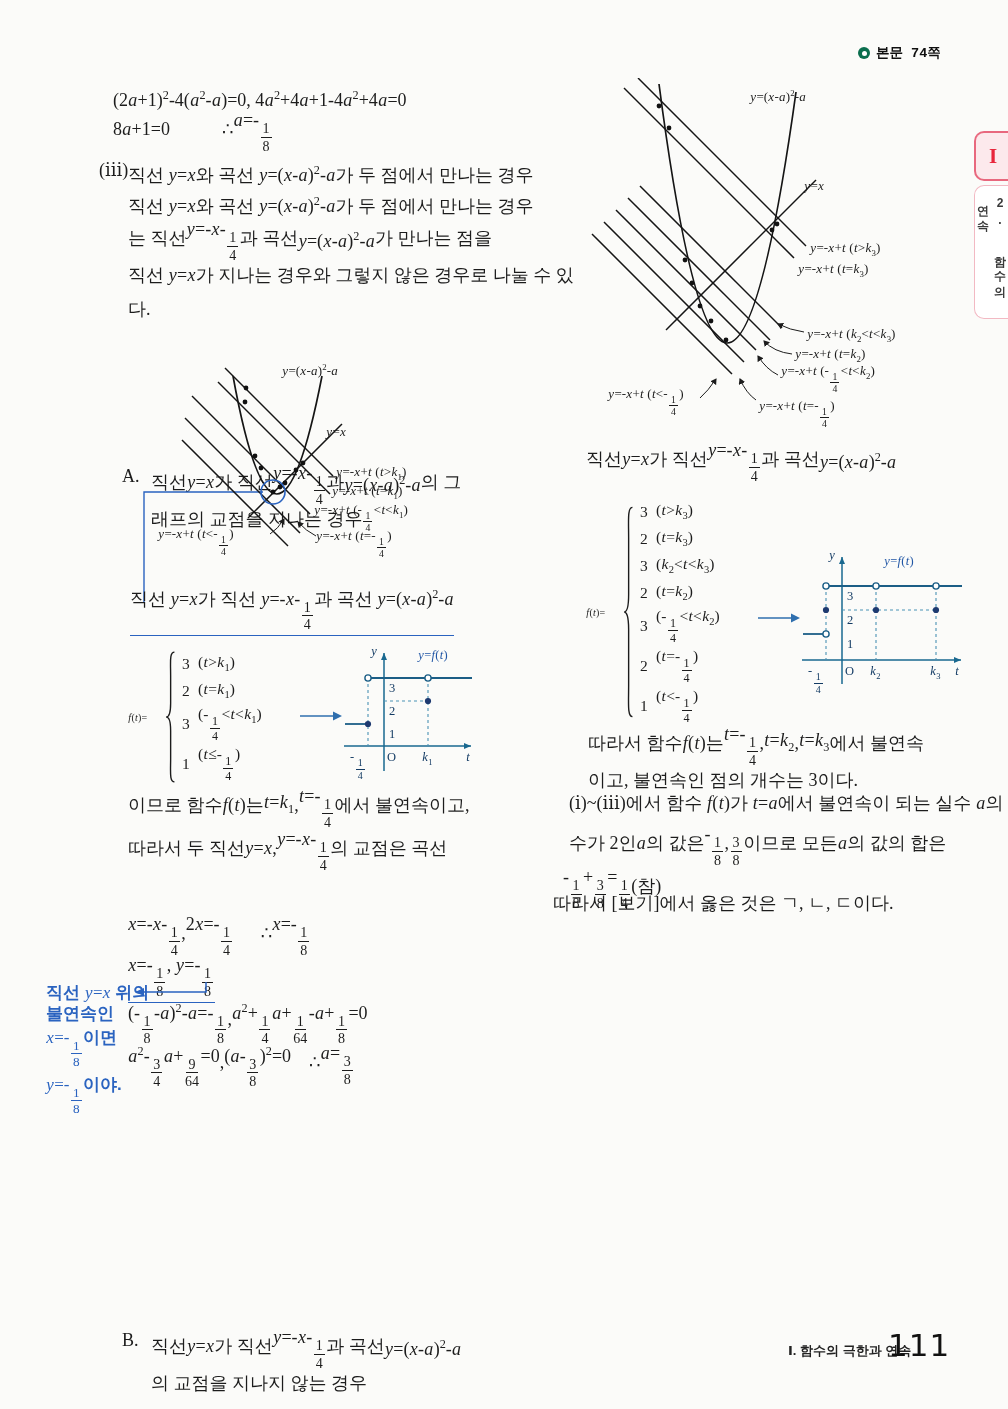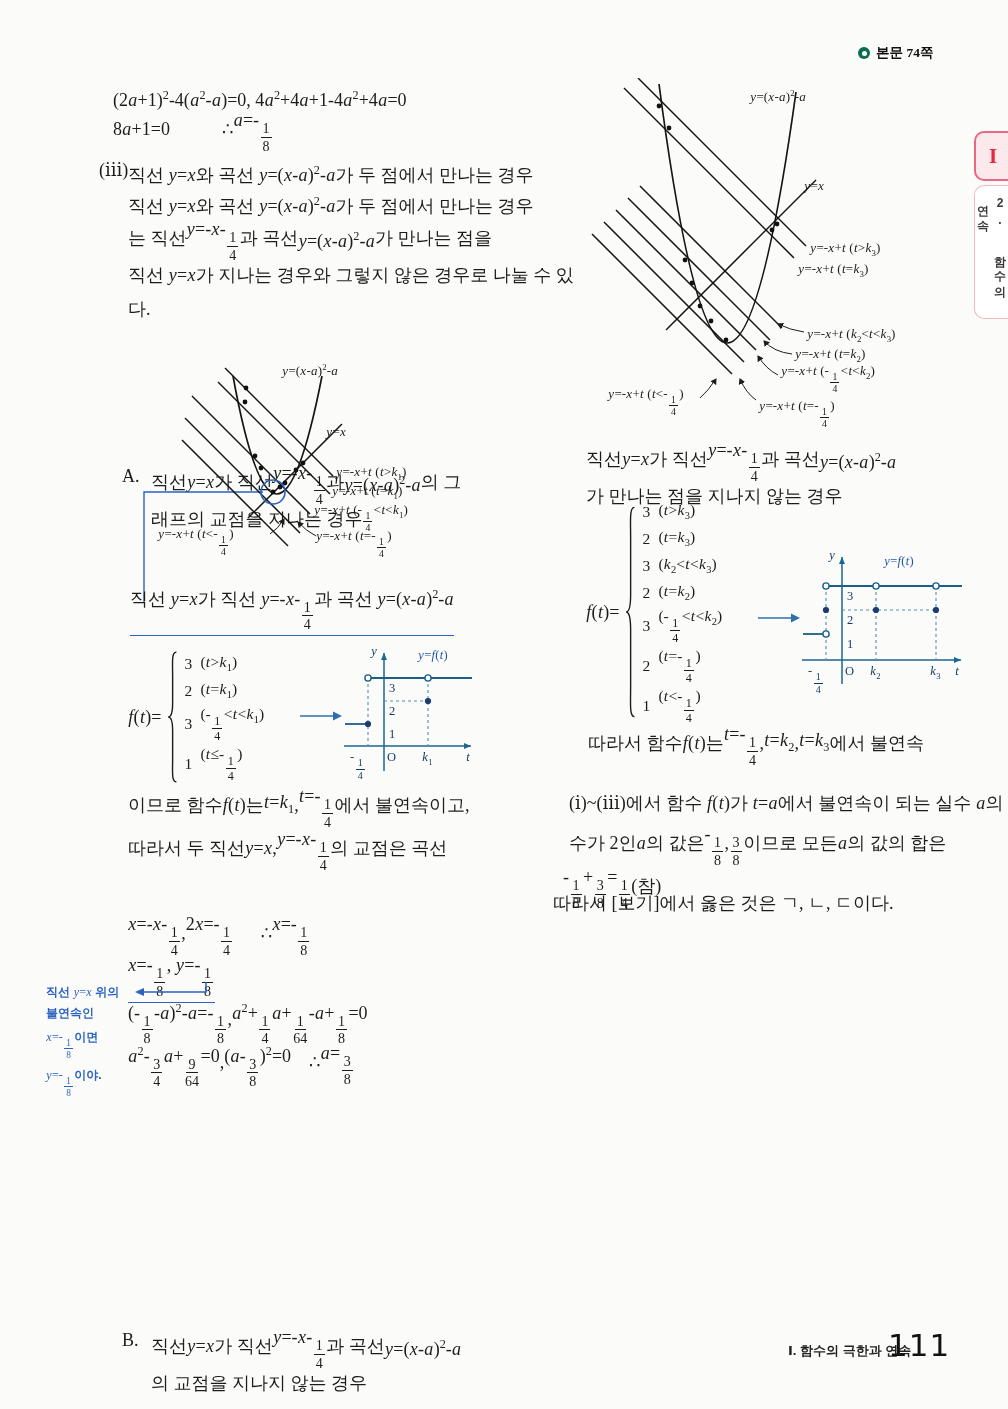--- a/index.html
+++ b/index.html
@@ -19,32 +19,32 @@
   .ul{border-bottom:1.7px solid #2a63c0;padding-bottom:3px}
   
   .flbl{position:absolute;font-size:13px;line-height:15px;white-space:nowrap}
   .flbl .fr{font-size:.75em}
   
   .pw{display:flex;align-items:center}
   .pw-rows{display:flex;flex-direction:column;justify-content:center;margin-left:5px}
   .pw-row{display:flex;align-items:center;font-size:15.5px}
   .pw-row .pv{width:16px}
   .pw-row.h27{height:27px}.pw-row.h40{height:40px}
-  .pw-lhs{font-size:18px;margin-right:4px}
+  .pw-lhs{font-size:10px;margin-right:16px}
   
   .chlbl{position:absolute;font-size:12.5px;line-height:14px;color:#123a63;white-space:nowrap}
   .chlbl.blue{color:#2156a5}
   .chlbl .fr{font-size:.8em}
   
   .note{font-family:"Liberation Sans","DejaVu Sans",sans-serif;font-weight:700;
-        color:#2a63c0;font-size:12px;line-height:21px;white-space:nowrap}
+        color:#2a63c0;font-size:17px;line-height:21px;white-space:nowrap}
   .note .m{font-family:"Liberation Serif",serif;font-weight:400}
   
   .hdr{display:flex;align-items:center;gap:6px;
-       font-family:Liberation Serif, serif;font-weight:700;font-size:13.5px;color:#101010}
+       font-family:Liberation Mono, monospace;font-weight:700;font-size:13.5px;color:#101010}
   .hdr-dot{width:12px;height:12px;border-radius:50%;background:#0b6e4e;position:relative}
   .hdr-dot::after{content:"";position:absolute;left:3.5px;top:3.5px;width:5px;height:5px;
        border-radius:50%;background:#fff}
   
   .tab-unit{width:34px;height:46px;background:#fce9ec;border:2px solid #e8687e;border-right:none;
        border-radius:10px 0 0 10px;display:flex;align-items:center;justify-content:center;
        font-size:21px;font-weight:700;color:#e8263c;font-family:"Liberation Serif",serif}
   .tab-chap{width:33px;height:122px;background:#fff;border:1.5px solid #f2b9c3;border-right:none;
        border-radius:10px 0 0 10px;display:flex;justify-content:center;padding-top:10px;
        font-family:"Liberation Sans",sans-serif;font-size:12px;font-weight:700;color:#3a3a3a;
@@ -381,21 +381,20 @@
           <span class="fn">1</span>
           <span class="fd">4</span>
         </span>)</span></div>
 </div>
 
 <div class="abs txt" style="left:586px;top:438px">
   <div class="mx l42">직선 <span class="m"><i>y</i>=<i>x</i></span>가 직선 <span class="m"><i>y</i>=-<i>x</i>-<span class="fr">
           <span class="fn">1</span>
           <span class="fd">4</span>
         </span></span>과 곡선 <span class="m"><i>y</i>=(<i>x</i>-<i>a</i>)<sup>2</sup>-<i>a</i></span></div>
-  <div class="mx l34">가 만나는 점을 지나지 않는 경우</div>
 </div>
 
 <div class="abs pw" style="left:586px;top:503px;height:218px">
   <span class="pw-lhs mx"><span class="m"><i>f</i>(<i>t</i>)=</span></span>
   <svg width="14" height="218" viewBox="0 0 22 100" preserveAspectRatio="none">
     <path d="M18,2 C10,2 12,8 12,16 L12,42 C12,48 9,50 5,50 C9,50 12,52 12,58 L12,84 C12,92 10,98 18,98" fill="none" stroke="#1c1c1c" stroke-width="1.4" vector-effect="non-scaling-stroke"></path>
   </svg>
   <div class="pw-rows">
     <div class="pw-row h27">
         <span class="pv mx">3</span>
@@ -479,20 +478,21 @@
   <div class="chlbl mx" style="left:72px;top:116px"><span class="m"><i>k</i><sub>2</sub></span></div>
   <div class="chlbl mx" style="left:132px;top:116px"><span class="m"><i>k</i><sub>3</sub></span></div>
   <div class="chlbl mx" style="left:157px;top:116px"><span class="m"><i>t</i></span></div>
 </div>
 
 <div class="abs txt" style="left:588px;top:722px">
   <div class="mx l42">따라서 함수 <span class="m"><i>f</i>(<i>t</i>)</span>는 <span class="m"><i>t</i>=-<span class="fr">
           <span class="fn">1</span>
           <span class="fd">4</span>
         </span></span>, <span class="m"><i>t</i>=<i>k</i><sub>2</sub></span>, <span class="m"><i>t</i>=<i>k</i><sub>3</sub></span>에서 불연속</div>
+  <div class="mx l34">이고, 불연속인 점의 개수는 3이다.</div>
 </div>
 
 <div class="abs txt" style="left:563px;top:788px">
   <div class="mx l34" style="padding-left:6px">(ⅰ)~(ⅲ)에서 함수 <span class="m"><i>f</i>(<i>t</i>)</span>가 <span class="m"><i>t</i>=<i>a</i></span>에서 불연속이 되는 실수 <span class="m"><i>a</i></span>의 개</div>
   <div class="mx l42" style="padding-left:6px">수가 2인 <span class="m"><i>a</i></span>의 값은 <span class="m">-<span class="fr">
           <span class="fn">1</span>
           <span class="fd">8</span>
         </span></span>, <span class="m"><span class="fr">
           <span class="fn">3</span>
           <span class="fd">8</span>

